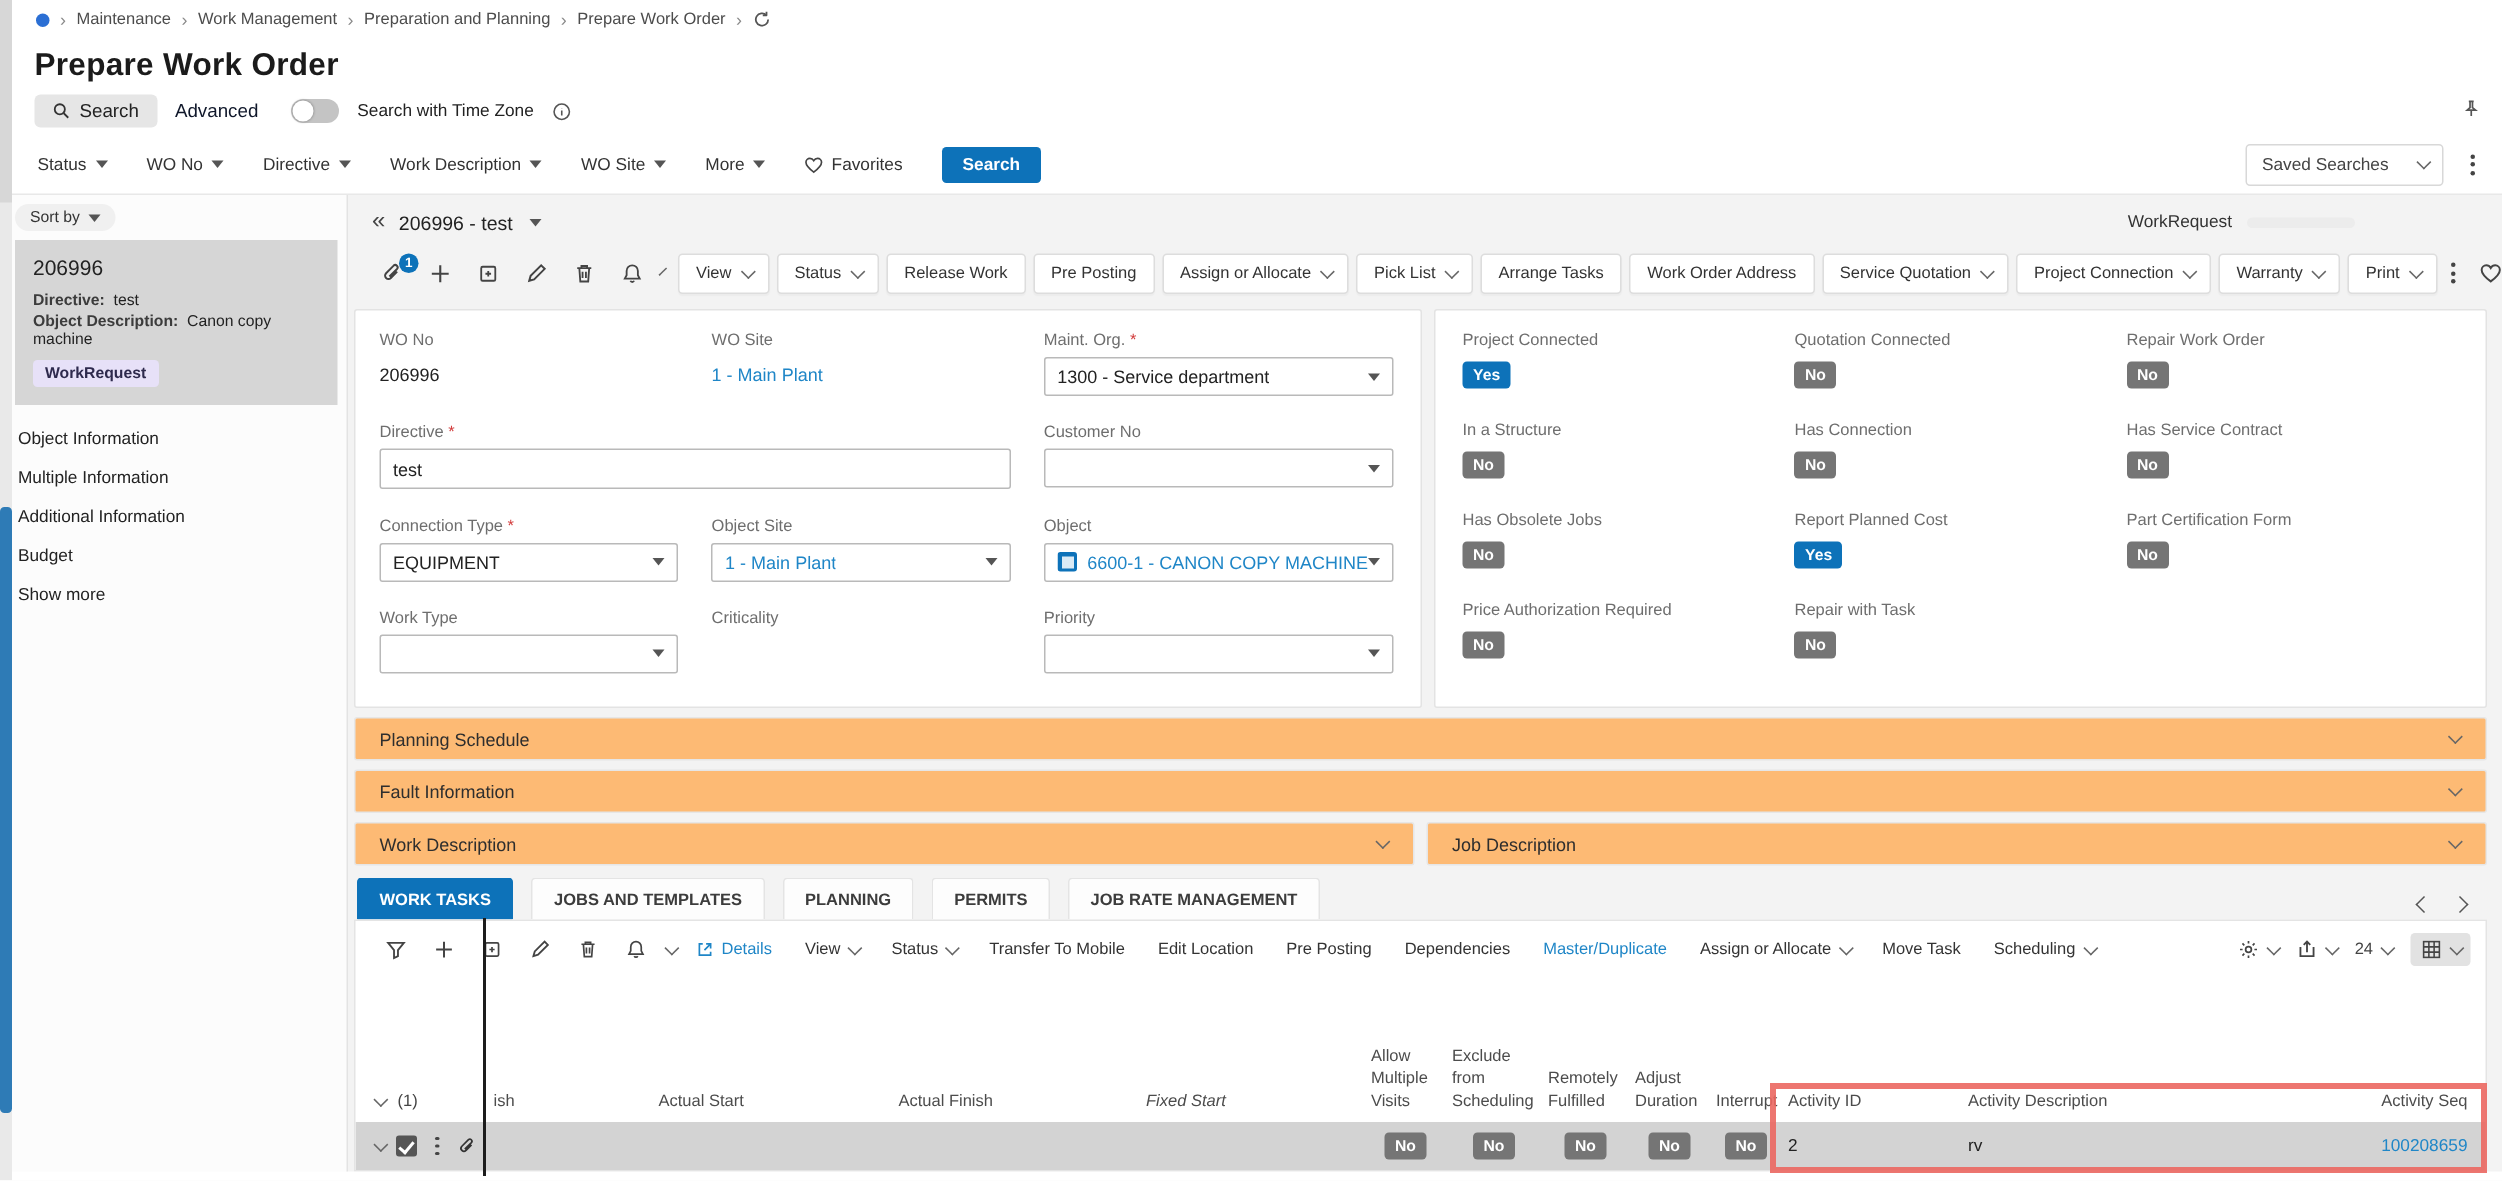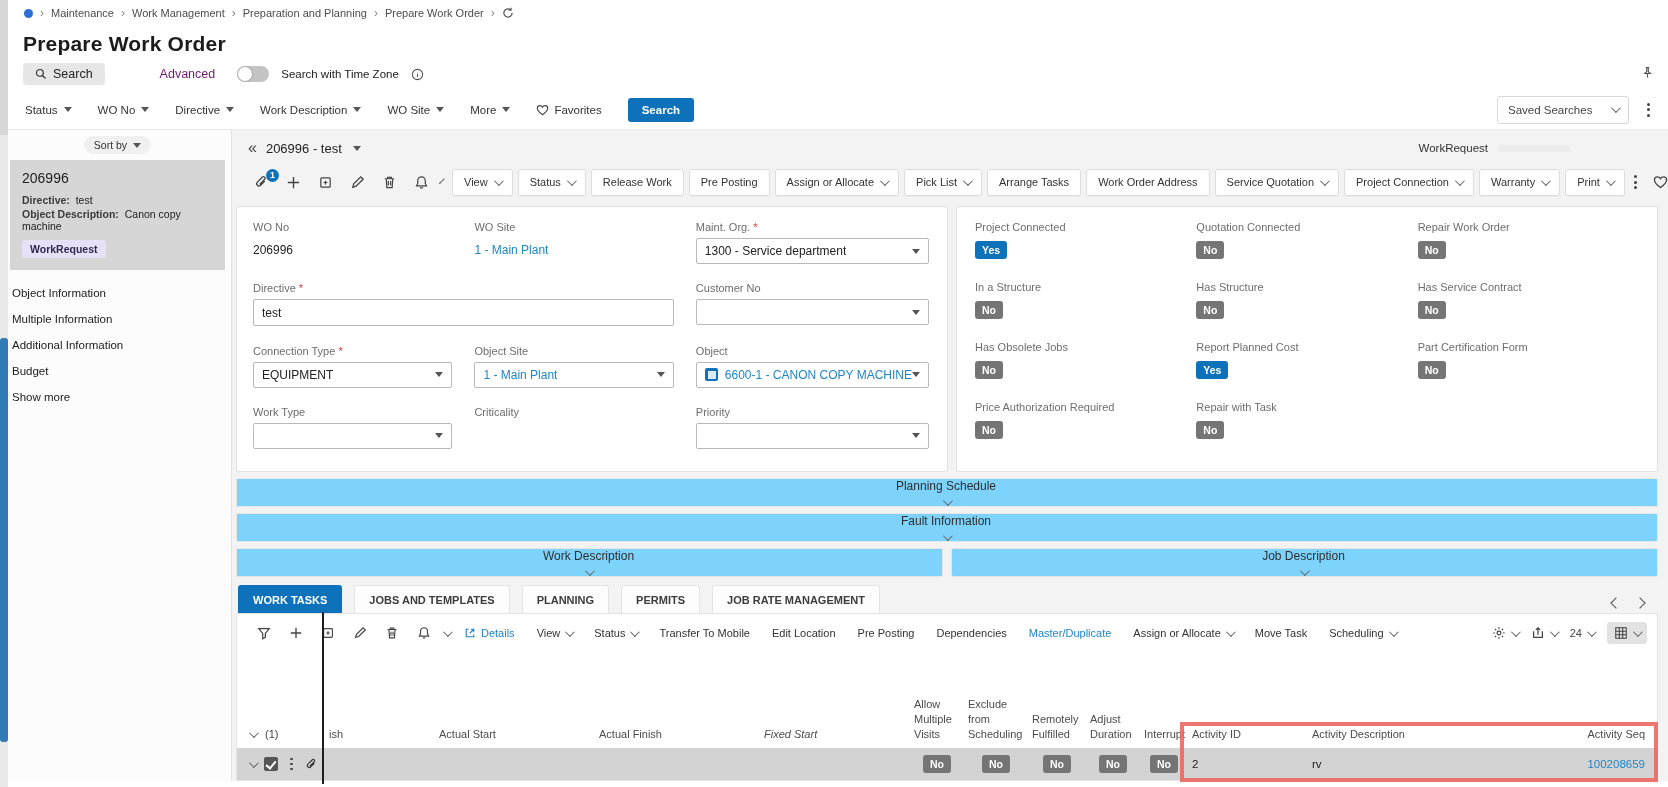--- a/index.html
+++ b/index.html
@@ -18,41 +18,41 @@
   .bc-sep { color:#8a8a8a; font-size:12px; }
   .bc-item { color:#4c4c4c; cursor:pointer; }
   .icon { display:inline-flex; align-items:center; justify-content:center; }
   .icon svg { display:block; }
 
   .title-row { padding:6px 0 2px 23px; }
   .page-title { font-size:21px; font-weight:700; color:#1b1b1b; letter-spacing:.2px; }
 
   .search-row { display:flex; align-items:center; gap:12px; padding:4px 0 4px 23px; height:32px; }
   .search-pill { display:inline-flex; align-items:center; gap:6px; background:#e6e6e6; border-radius:4px; padding:4px 12px; font-size:12.5px; color:#222; cursor:pointer; }
-  .advanced { color:#701a75; font-size:12.5px; cursor:pointer;margin-left:43px; }
+  .advanced { color:#0f172a; font-size:12.5px; cursor:pointer; }
   .toggle { width:32px; height:16px; border-radius:9px; background:#c4c4c4; position:relative; margin-left:10px; cursor:pointer; }
   .toggle .knob { position:absolute; left:1px; top:1px; width:14px; height:14px; background:#fff; border-radius:50%; box-shadow:0 0 2px rgba(0,0,0,.4); }
   .tz-label { font-size:11.5px; color:#222; }
 
   .filter-row { display:flex; align-items:center; gap:26px; padding:8px 14px 8px 25px; height:40px; border-bottom:1px solid #e8e8e8; }
   .fchip { display:inline-flex; align-items:center; gap:6px; font-size:11.5px; color:#333; cursor:pointer; }
   .caret { width:0; height:0; border-left:4px solid transparent; border-right:4px solid transparent; border-top:5px solid #555; display:inline-block; }
   .vcaret { width:7px; height:7px; border-right:1.6px solid #666; border-bottom:1.6px solid #666; transform:rotate(45deg) translateY(-2px); display:inline-block; }
   .fav { display:inline-flex; align-items:center; gap:5px; font-size:11.5px; color:#333; cursor:pointer; }
   .btn-primary { background:#0d72b9; color:#fff; font-size:11.5px; font-weight:700; border:none; border-radius:3px; padding:6px 14px; cursor:pointer; }
   .filter-right { margin-left:auto; display:flex; align-items:center; gap:14px; }
   .saved-search { display:inline-flex; align-items:center; justify-content:space-between; width:132px; height:28px; border:1px solid #d8d8d8; border-radius:3px; padding:0 10px; font-size:11.5px; color:#444; background:#fff; cursor:pointer; }
   .kebab { display:inline-flex; flex-direction:column; gap:2.5px; cursor:pointer; padding:2px 4px; }
   .kebab i { width:3px; height:3px; border-radius:50%; background:#444; }
   .pin-abs { position:absolute; right:14px; top:66px; cursor:pointer; }
 
   
   .body { display:flex; height:651px; }
   .sidebar { width:232px; min-width:232px; border-right:1px solid #e3e3e3; background:#fcfcfc; padding:6px 6px 0 10px; }
-  .sortby { display:flex; justify-content:center; margin-bottom:6px; }
+  .sortby { display:flex; justify-content:flex-start; margin-bottom:6px; }
   .sortby-pill { display:inline-flex; align-items:center; gap:6px; background:#f0f0f0; border-radius:10px; padding:3px 10px; font-size:10.5px; color:#333; cursor:pointer; }
   .rec-card { background:#d6d6d6; padding:10px 10px 12px 12px; cursor:pointer; }
   .rec-card .rid { font-size:14px; color:#222; margin-bottom:8px; }
   .rec-card .line { font-size:10.5px; color:#222; margin-bottom:2px; }
   .rec-card .line b { font-weight:700; color:#3c3c3c; }
   .chip-wr { display:inline-block; background:#e7e1f8; color:#2e2a4d; font-size:10.5px; font-weight:700; border-radius:3px; padding:3px 8px; margin-top:6px; }
   .snav { list-style:none; margin-top:10px; }
   .snav li { font-size:11.5px; color:#222; padding:7px 2px; cursor:pointer; }
 
   .main { flex:1; background:#f3f3f3; padding:4px 10px 0 4px; display:flex; flex-direction:column; overflow:hidden; }
@@ -88,21 +88,21 @@
   .obj-ic::after { content:""; position:absolute; left:3px; top:3px; right:2px; bottom:2px; background:#fff; opacity:.85; }
   .combo-left { display:flex; align-items:center; overflow:hidden; white-space:nowrap; }
 
   .flags-panel { flex:1; padding:14px 18px; display:grid; grid-template-columns:1fr 1fr 1fr; row-gap:4px; height:266px; }
   .flag .flabel { margin-bottom:7px; }
   .badge { display:inline-block; font-size:10.5px; font-weight:700; color:#fff; border-radius:3px; padding:3px 7px; min-width:24px; text-align:left; }
   .badge.yes { background:#0d72b9; }
   .badge.no  { background:#757575; }
 
   
-  .secbar { background:#7dd3fc; border:1px solid #e6e6e6; border-radius:2px; height:29px; margin-top:6px; display:flex; align-items:center; justify-content:space-between; padding:0 18px 0 16px; font-size:12px; color:#2e2e2e; cursor:pointer;flex-direction:column; }
+  .secbar { background:#fdba74; border:1px solid #e6e6e6; border-radius:2px; height:29px; margin-top:6px; display:flex; align-items:center; justify-content:space-between; padding:0 18px 0 16px; font-size:12px; color:#2e2e2e; cursor:pointer; }
   .sec-row { display:flex; gap:8px; margin-top:6px; }
   .sec-row .secbar { flex:1; margin-top:0; }
 
   
   .tabs { display:flex; align-items:flex-end; margin-top:8px; height:28px; gap:12px; padding-left:2px; }
   .tab { height:28px; display:inline-flex; align-items:center; padding:0 14px; font-size:11px; font-weight:700; color:#3c3c3c; background:#fdfdfd; border:1px solid #e4e4e4; border-bottom:none; border-radius:3px 3px 0 0; cursor:pointer; white-space:nowrap; }
   .tab.active { background:#0d72b9; border-color:#0d72b9; color:#fff; }
   .tab-arrows { margin-left:auto; display:flex; gap:16px; padding:0 14px 6px 0; }
   .tarr { width:8px; height:8px; border-left:1.6px solid #555; border-bottom:1.6px solid #555; cursor:pointer; }
   .tarr.left { transform:rotate(45deg); }
@@ -459,21 +459,21 @@
               <span class="caret"></span>
             </div>
           </div>
         </section>
 
         <section class="panel flags-panel">
           <div class="flag"><div class="flabel">Project Connected</div><span class="badge yes">Yes</span></div>
           <div class="flag"><div class="flabel">Quotation Connected</div><span class="badge no">No</span></div>
           <div class="flag"><div class="flabel">Repair Work Order</div><span class="badge no">No</span></div>
           <div class="flag"><div class="flabel">In a Structure</div><span class="badge no">No</span></div>
-          <div class="flag"><div class="flabel">Has Structure</div><span class="badge no">No</span></div>
+          <div class="flag"><div class="flabel">Has Connection</div><span class="badge no">No</span></div>
           <div class="flag"><div class="flabel">Has Service Contract</div><span class="badge no">No</span></div>
           <div class="flag"><div class="flabel">Has Obsolete Jobs</div><span class="badge no">No</span></div>
           <div class="flag"><div class="flabel">Report Planned Cost</div><span class="badge yes">Yes</span></div>
           <div class="flag"><div class="flabel">Part Certification Form</div><span class="badge no">No</span></div>
           <div class="flag"><div class="flabel">Price Authorization Required</div><span class="badge no">No</span></div>
           <div class="flag"><div class="flabel">Repair with Task</div><span class="badge no">No</span></div>
         </section>
       </div>
 
       <div class="secbar">

